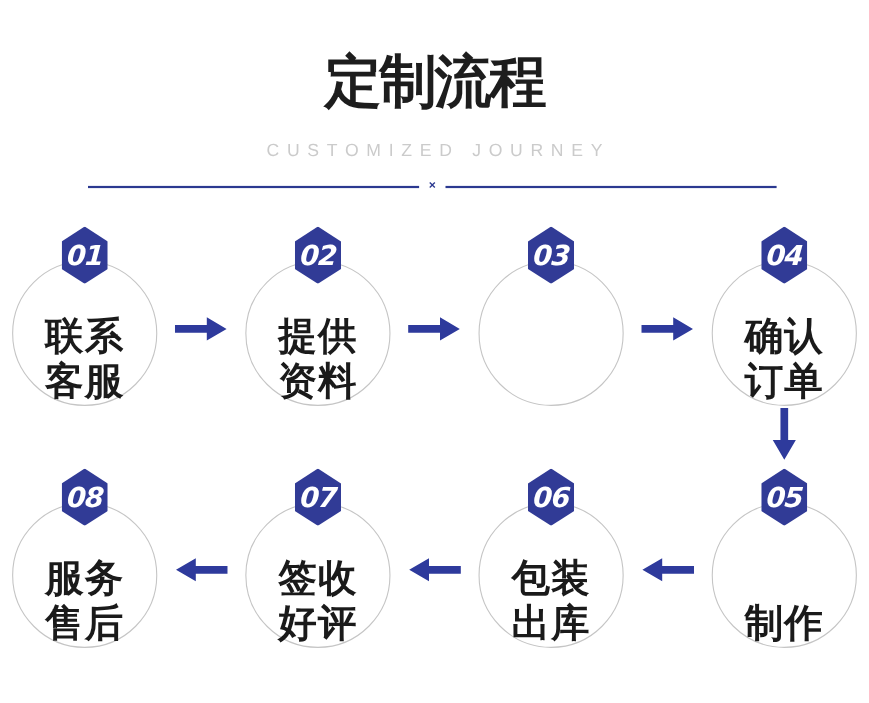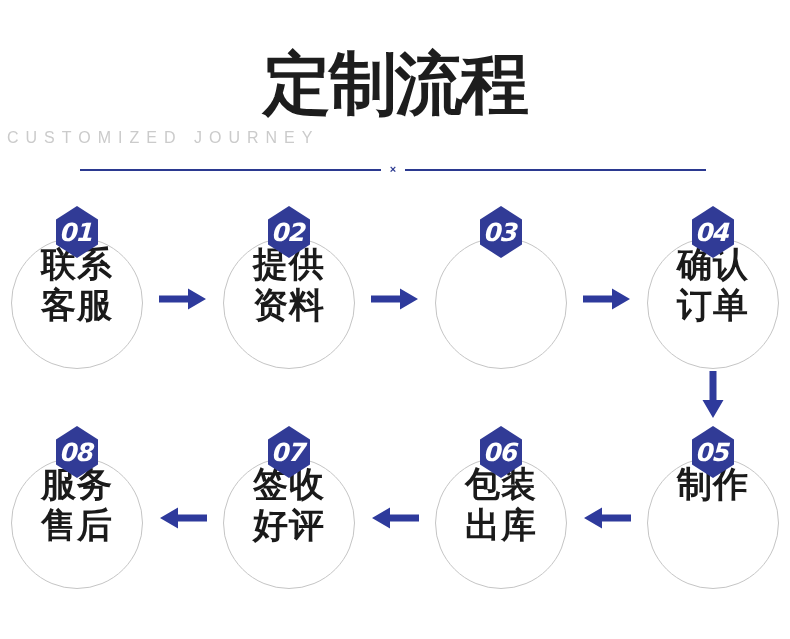--- a/index.html
+++ b/index.html
@@ -12,32 +12,32 @@
     font-family: "Liberation Sans", sans-serif;
   }
 
   
   .title {
     position: absolute;
     top: 48px; left: 0;
     width: 100%;
     text-align: center;
     font-family: "DejaVu Sans", sans-serif;
-    font-size: 68px;
+    font-size: 52px;
     font-weight: 900;
     letter-spacing: -2px;
     color: #1d1d1d;
     line-height: 1.05;
     margin: 0;
   }
   .subtitle {
     position: absolute;
     top: 129px; left: 0;
     width: 100%;
-    text-align: left;
+    text-align: center;
     font-size: 16px;
     font-weight: 400;
     letter-spacing: 7px;
     color: #cbcbcb;
     text-indent: 7px;
   }
   .divider {
     position: absolute;
     top: 163px; left: 80px;
     width: 626px; height: 13px;
@@ -59,21 +59,21 @@
 
   
   .step { position: absolute; width: 132px; height: 132px; }
   .circle {
     position: absolute;
     inset: 0;
     border: 1px solid #c5c5c5;
     border-radius: 50%;
     background: #ffffff;
     display: flex;
-    align-items: flex-start;
+    align-items: flex-end;
     justify-content: center;
   }
   .lbl {
     text-align: center;
     font-family: "DejaVu Sans", sans-serif;
     font-weight: 900;
     font-size: 35px;
     line-height: 1.17;
     color: #1a1a1a;
     letter-spacing: 1px;

